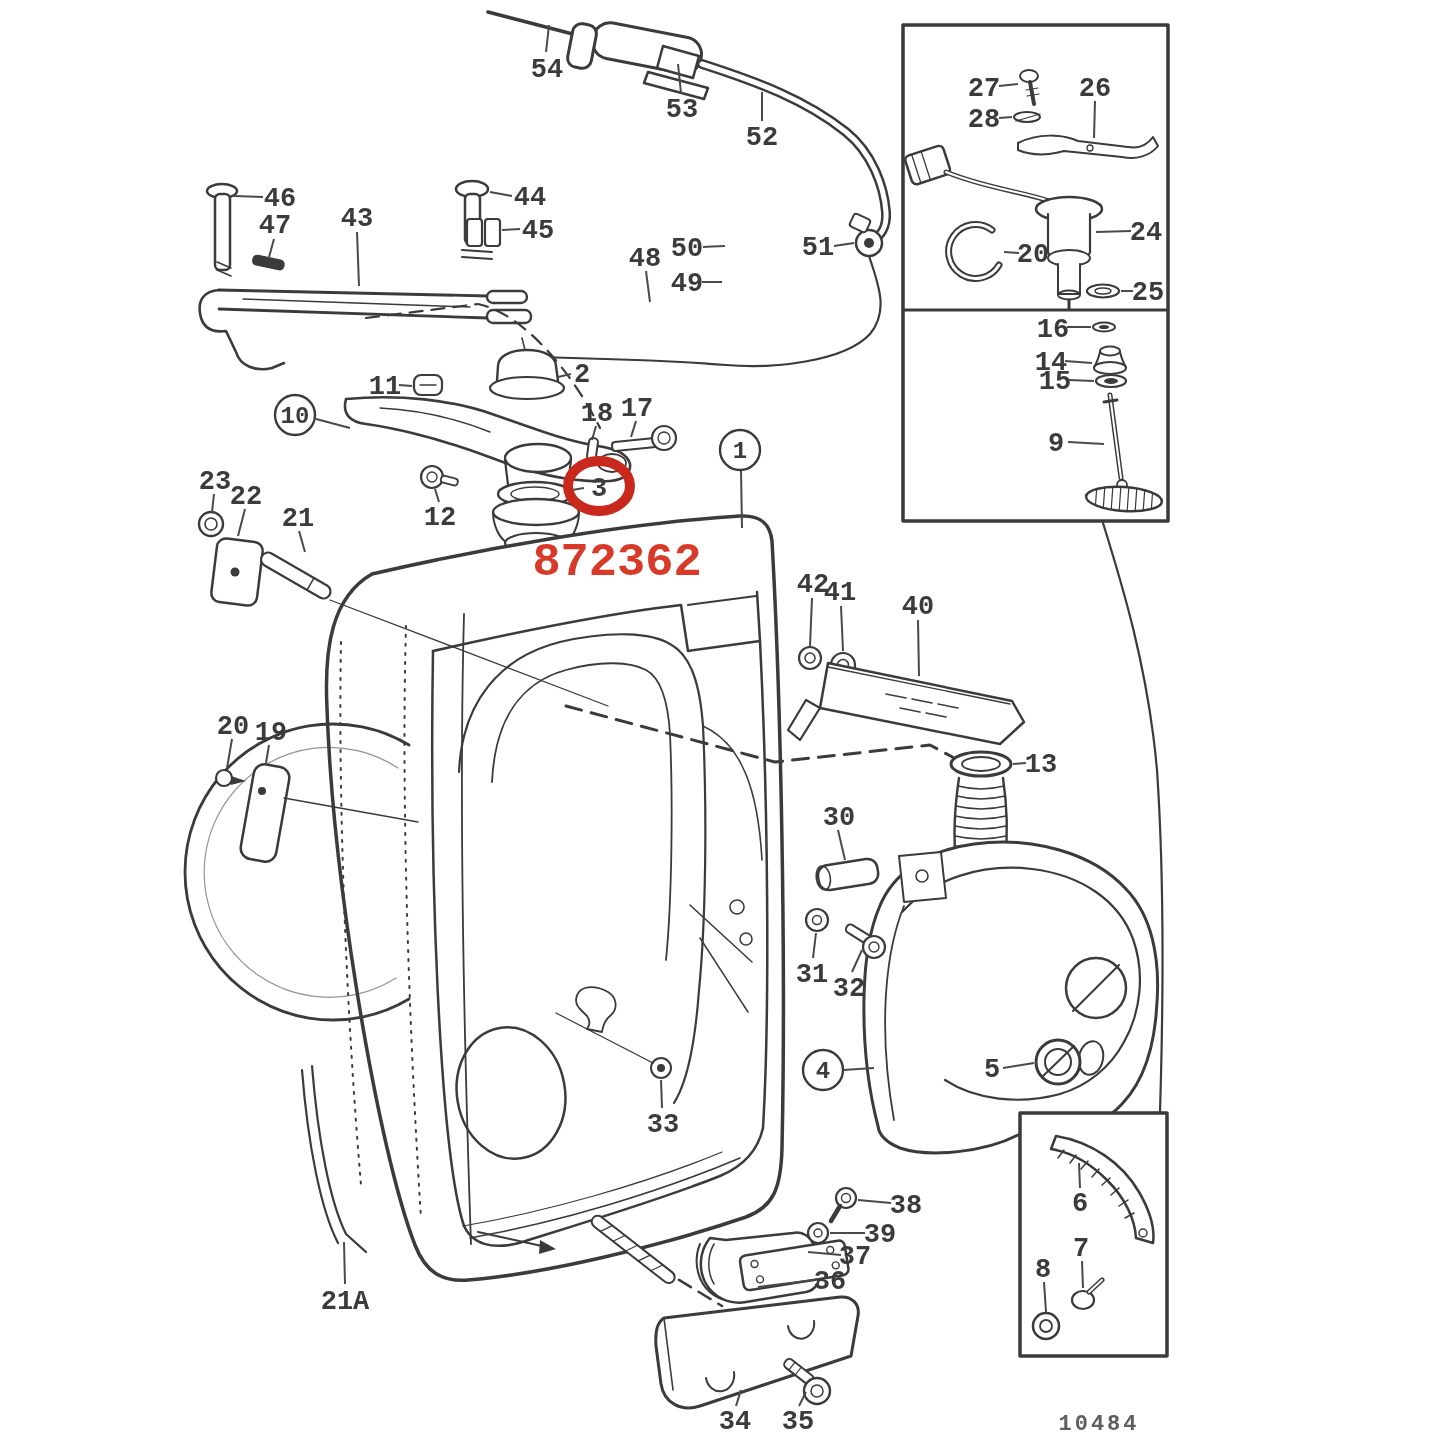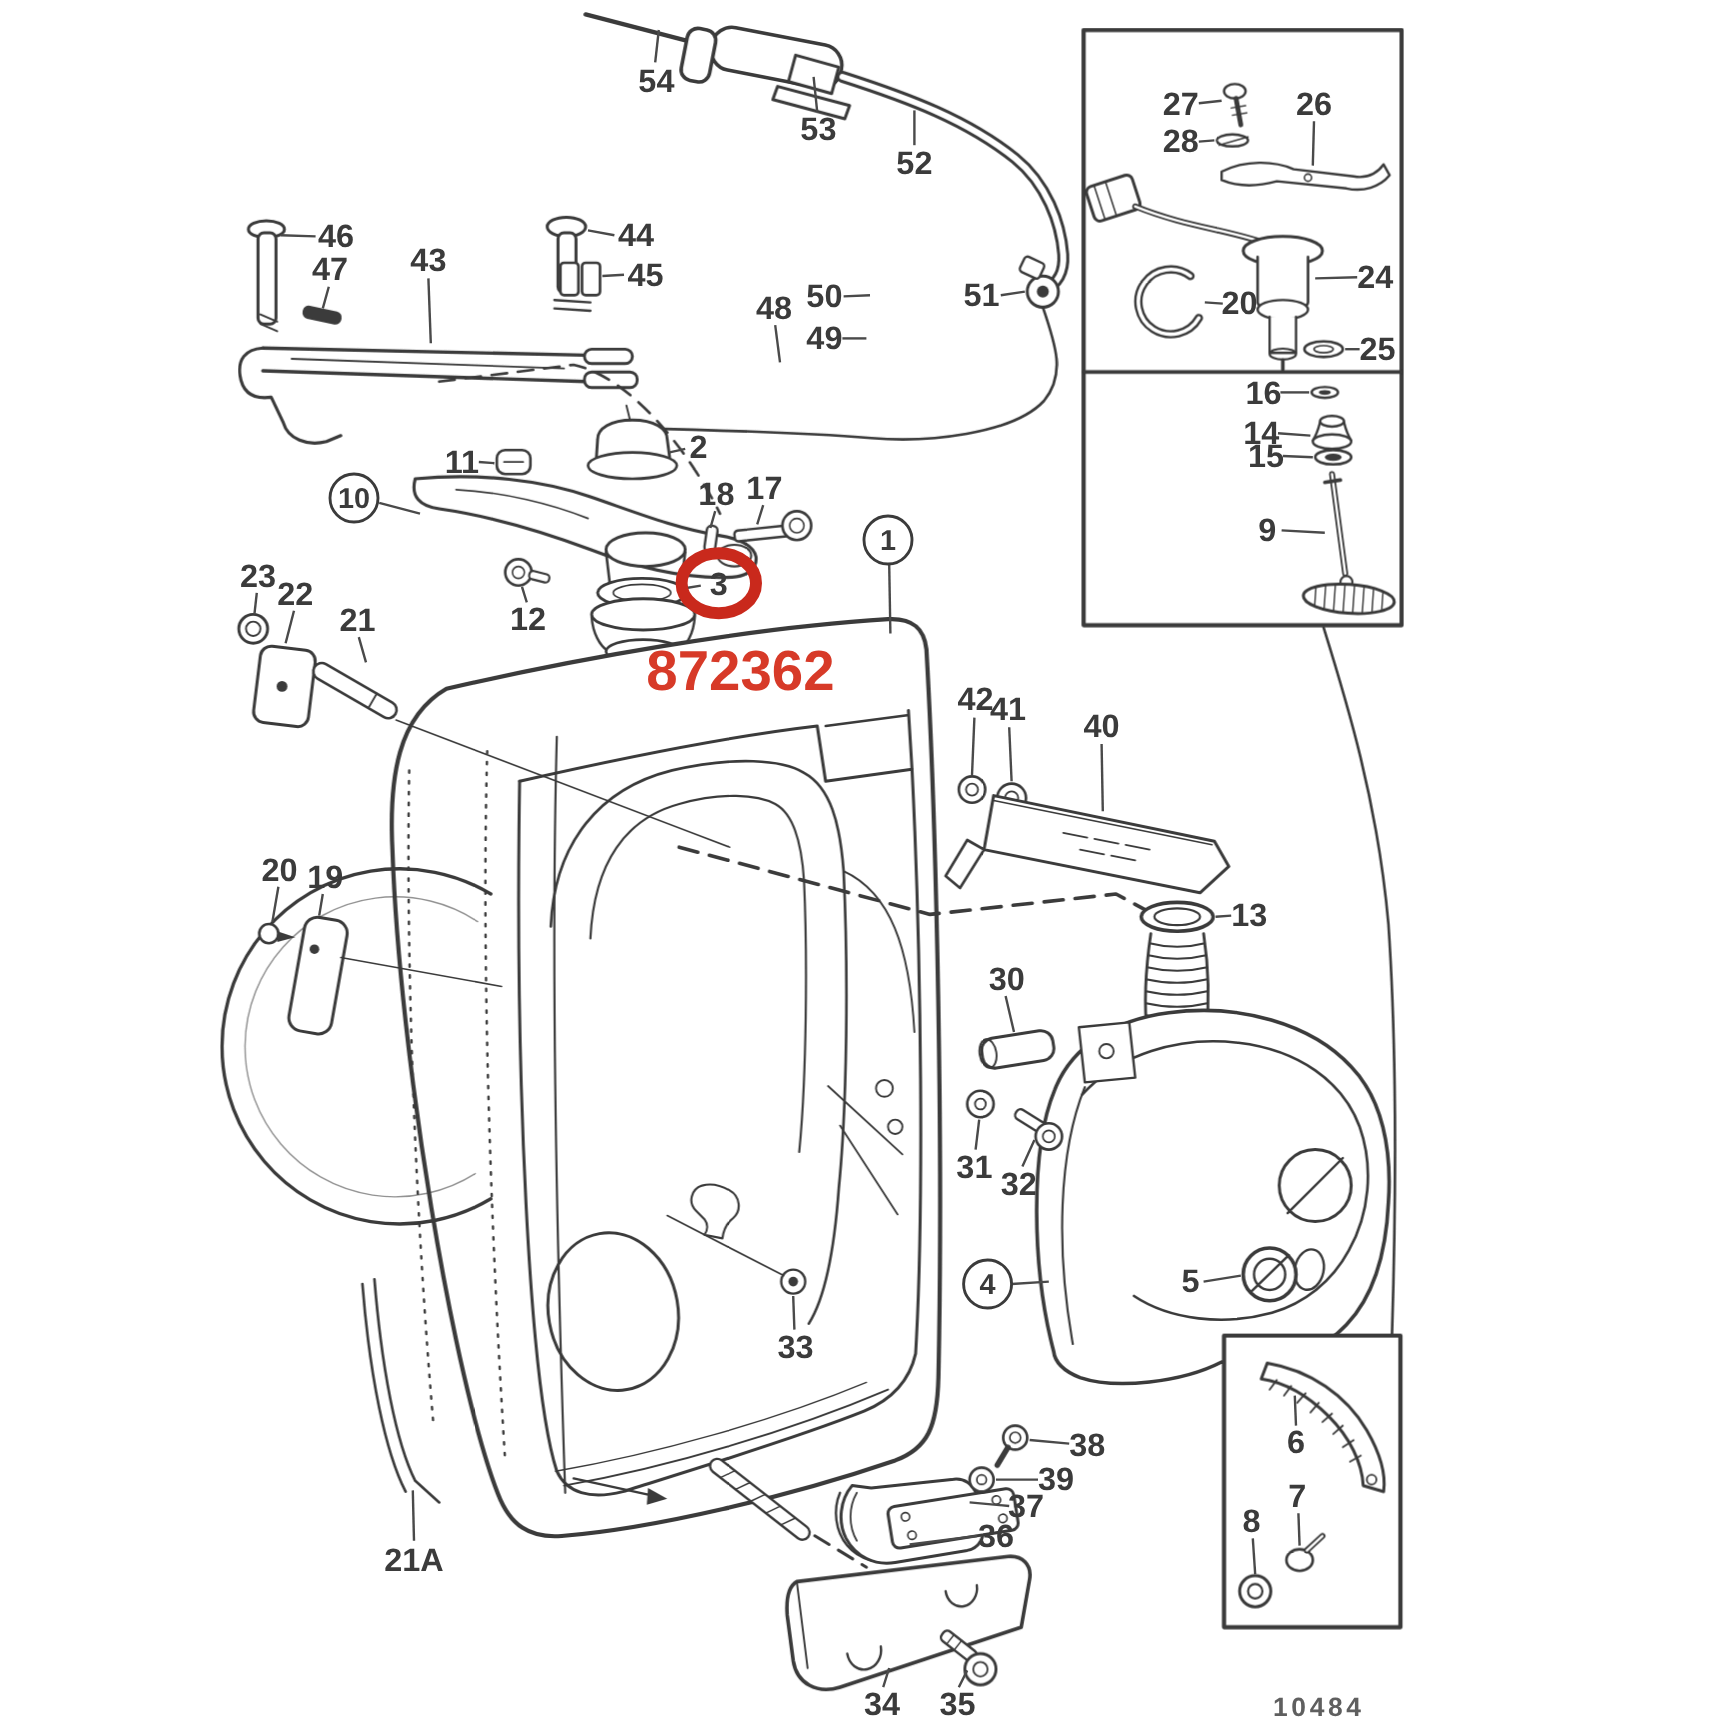--- a/index.html
+++ b/index.html
@@ -1,17 +1,17 @@
 <!DOCTYPE html>
 <html><head>
 <meta charset="utf-8">
 <style>
   html,body{margin:0;padding:0;background:#ffffff;}
   #stage{position:relative;width:1445px;height:1445px;background:#ffffff;overflow:hidden;
-         font-family:Liberation Sans, sans-serif;border-radius:22px;}
+         font-family:Liberation Mono, monospace;border-radius:22px;}
   svg{display:block}
   
   .art path,.art line,.art rect,.art circle,.art ellipse,.art polyline{
     stroke:#3a3a3a; fill:none; stroke-linecap:round; stroke-linejoin:round;
   }
   .art .fw{fill:#ffffff;}
   .art .fd{fill:#3a3a3a;stroke:none;}
   .art .wcore{stroke:#ffffff;}
   .callout-text{font-weight:bold;font-size:27px;fill:#3b3b3b;}
   .callout-text.circ{font-size:24px;}

